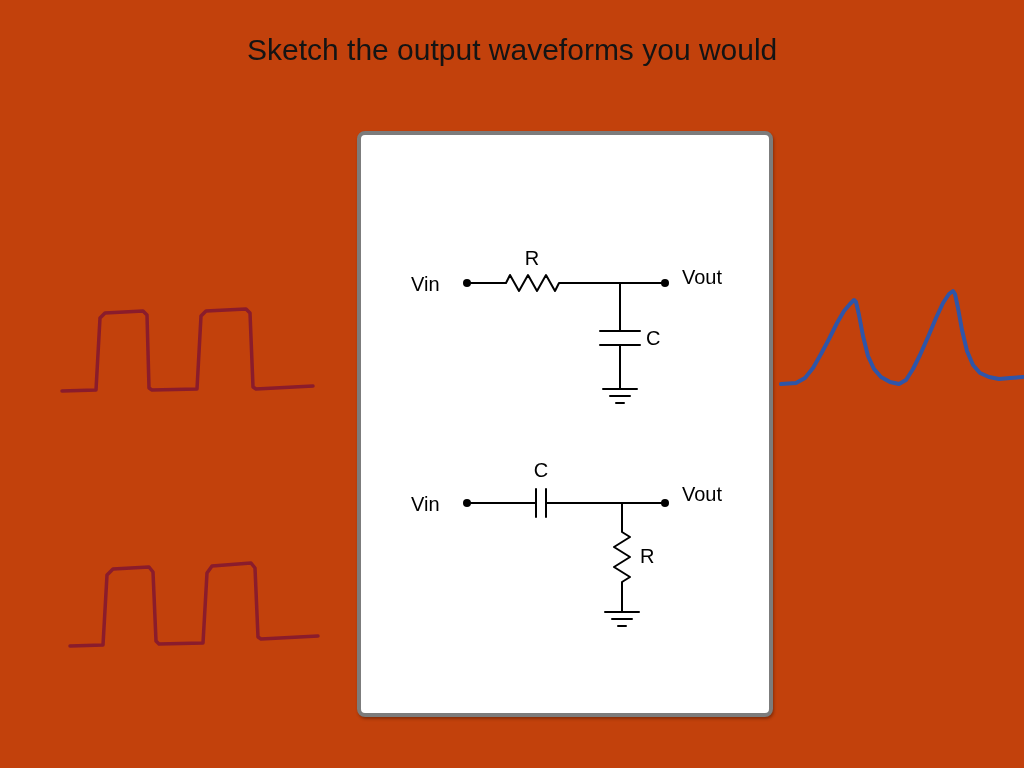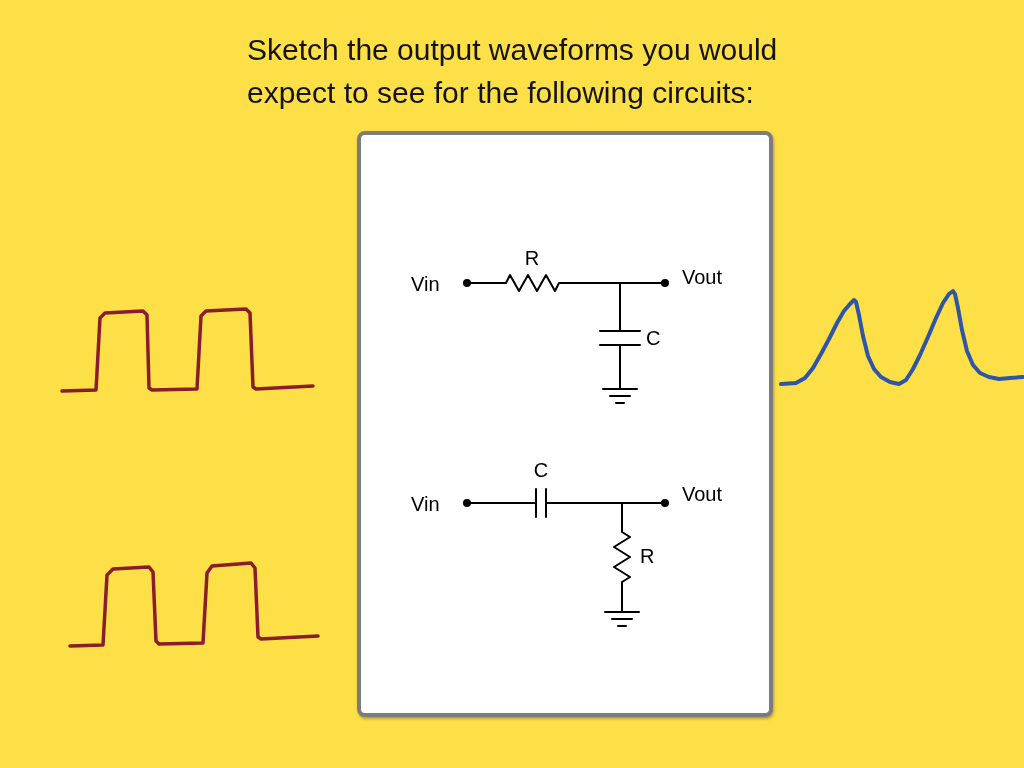--- a/index.html
+++ b/index.html
@@ -1,20 +1,20 @@
 <!DOCTYPE html>
 <html style="--title-text: #141414; --box-border: #7c7c7c; --circuit: #000000; --input-wave: #8a1c2c; --output-wave: #2f55a8;"><head>
 <meta charset="utf-8">
 <style>
   html,body{margin:0;padding:0;}
   body{
     width:1024px;height:768px;overflow:hidden;background:#ffffff;
     font-family:"Liberation Sans",sans-serif;position:relative;
   }
-  .stage{position:absolute;left:0;top:0;width:1024px;height:768px;background:#fde047;}
+  .stage{position:absolute;left:0;top:0;width:1024px;height:768px;background:#c2410c;}
   .title{
     position:absolute;left:247px;top:28px;
     font-size:30px;line-height:43px;color:var(--title-text,#141414);
   }
   .circuit-box{
     position:absolute;left:357px;top:131px;width:416px;height:586px;
     box-sizing:border-box;border:4px solid var(--box-border,#7c7c7c);
     border-radius:8px;background:#ffffff;
     box-shadow:1px 2px 3px rgba(0,0,0,0.30);
   }
@@ -26,21 +26,20 @@
   .wave.input{stroke-width:3.5px;}
   .wave.output{stroke-width:4px;}
 </style>
 </head>
 <body>
 
 <div class="stage">
 
   <div class="title">
     <div>Sketch the output waveforms you would</div>
-    <div>expect to see for the following circuits:</div>
   </div>
 
   <div class="circuit-box"></div>
 
   <svg class="overlay" viewBox="0 0 1024 768" xmlns="http://www.w3.org/2000/svg">
 
     <g>
       <path class="wire" d="M471 283 H506 l4 -8 l9 16 l9 -16 l9 16 l9 -16 l9 16 l4 -8 H663"></path>
       <path class="wire" d="M620 283 V331 M600 331 H640 M600 345 H640 M620 345 V389"></path>
       <path class="wire" d="M603 389 H637 M610 396 H630 M616 403 H624"></path>

